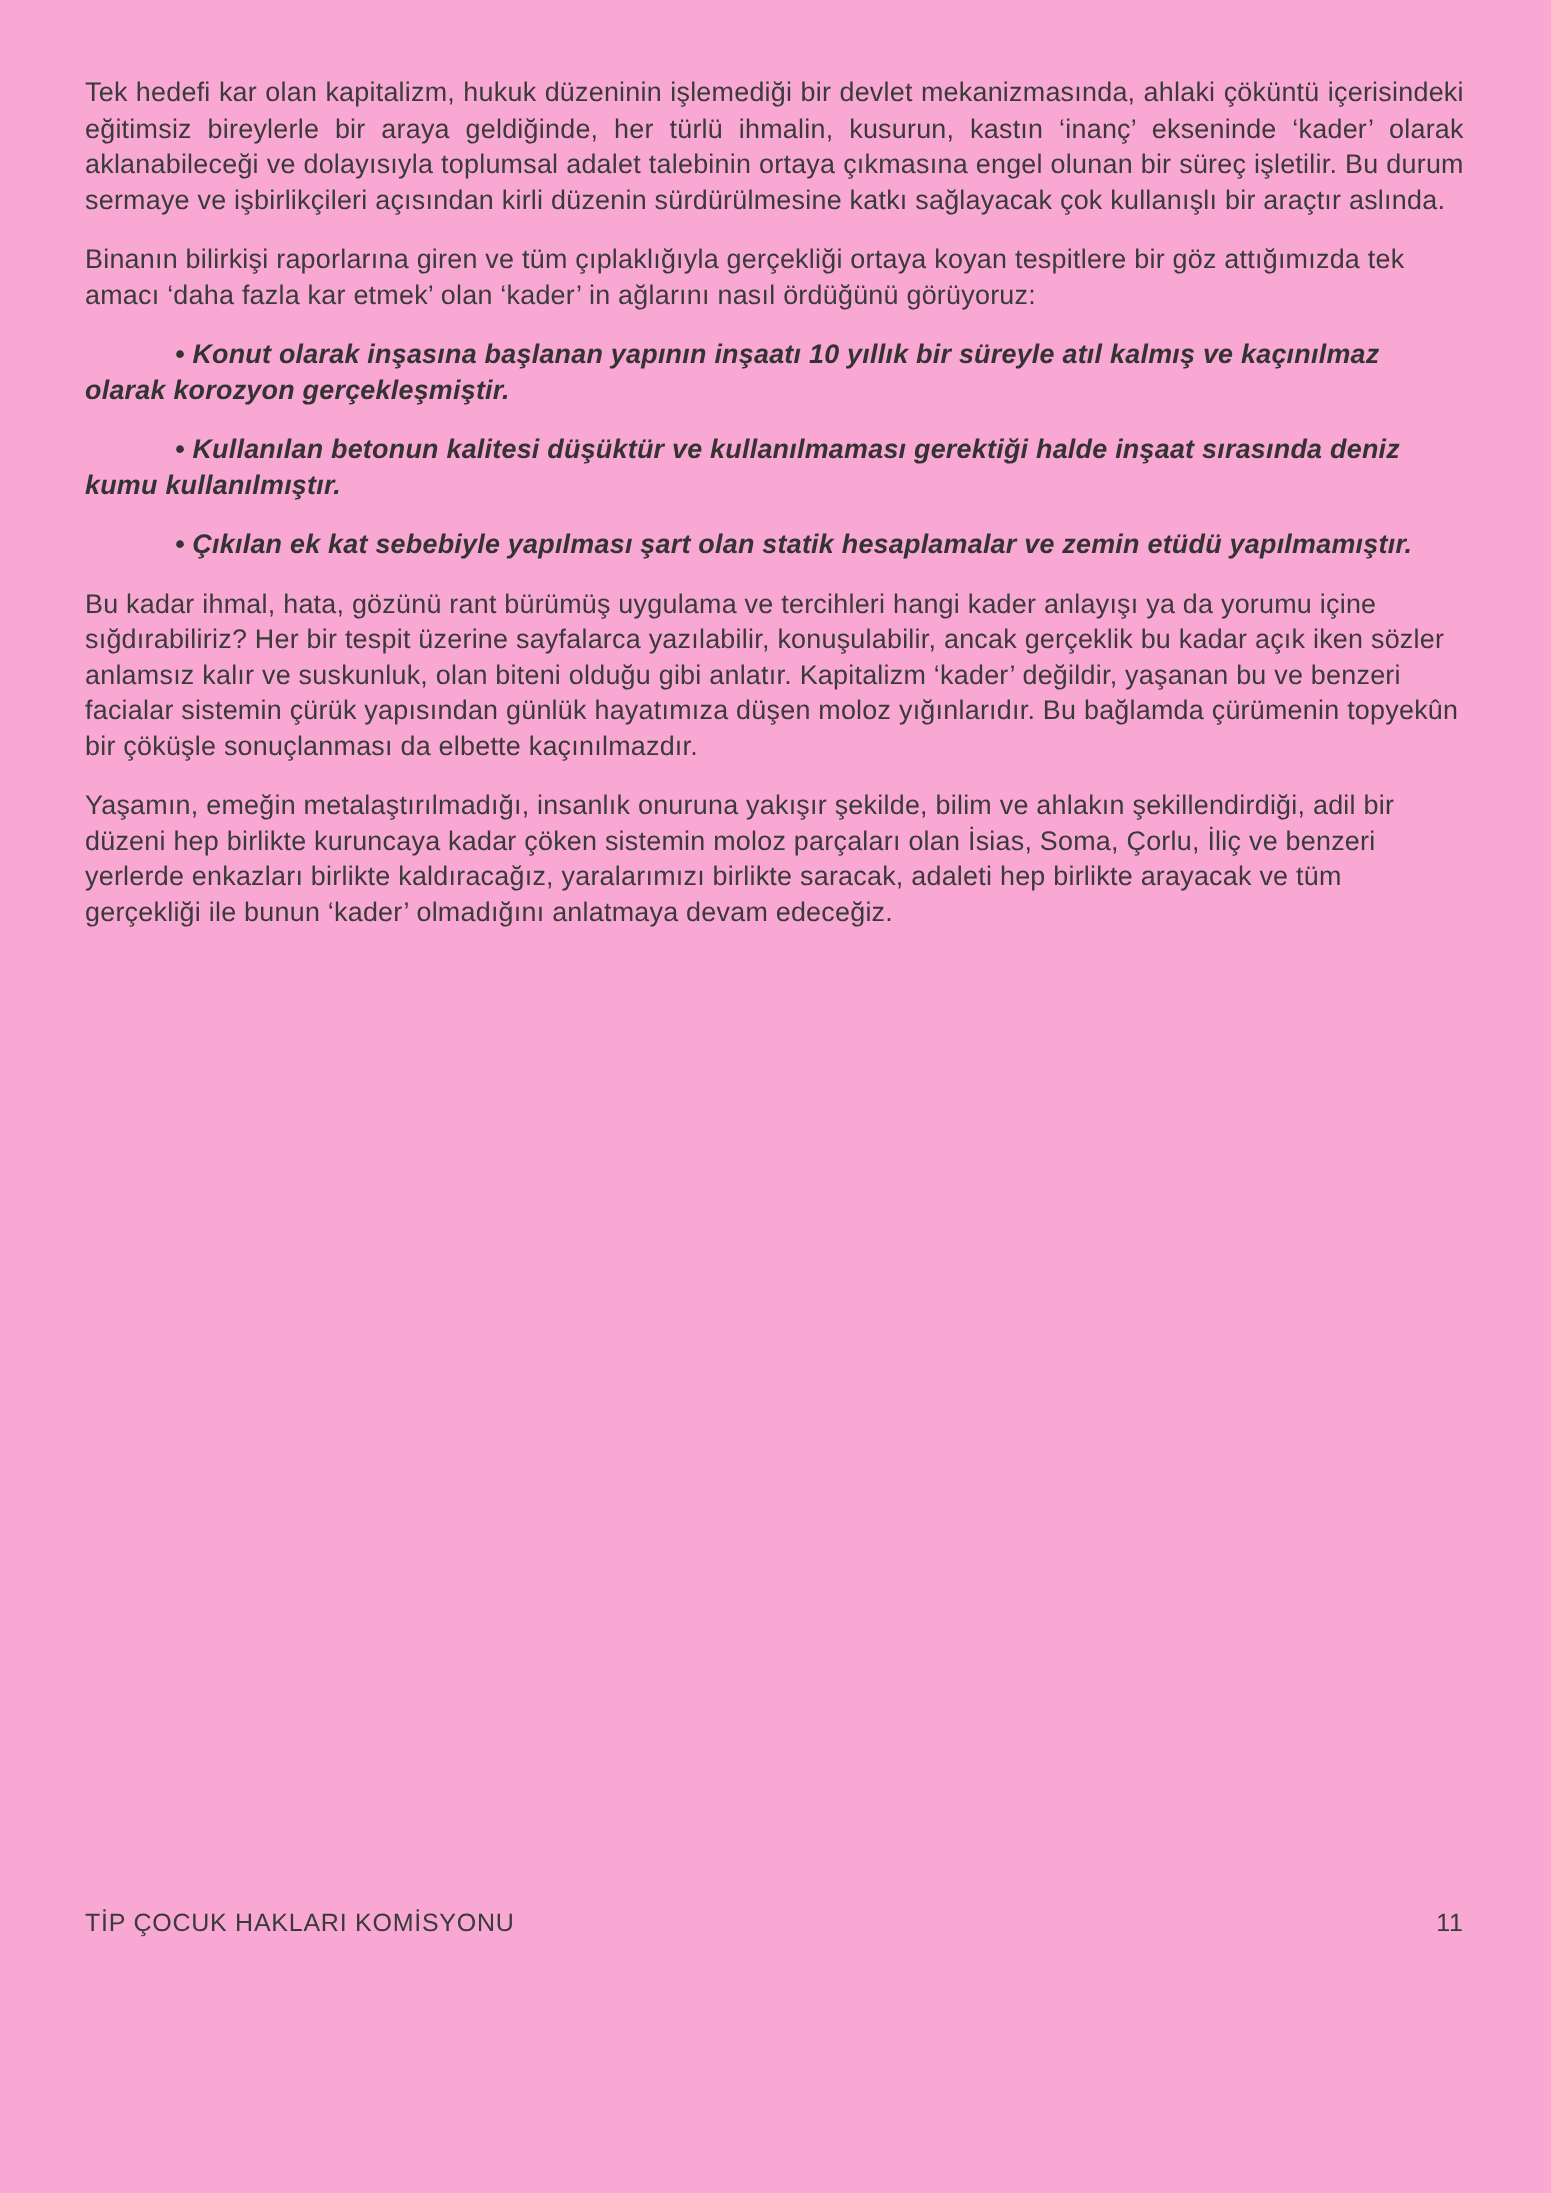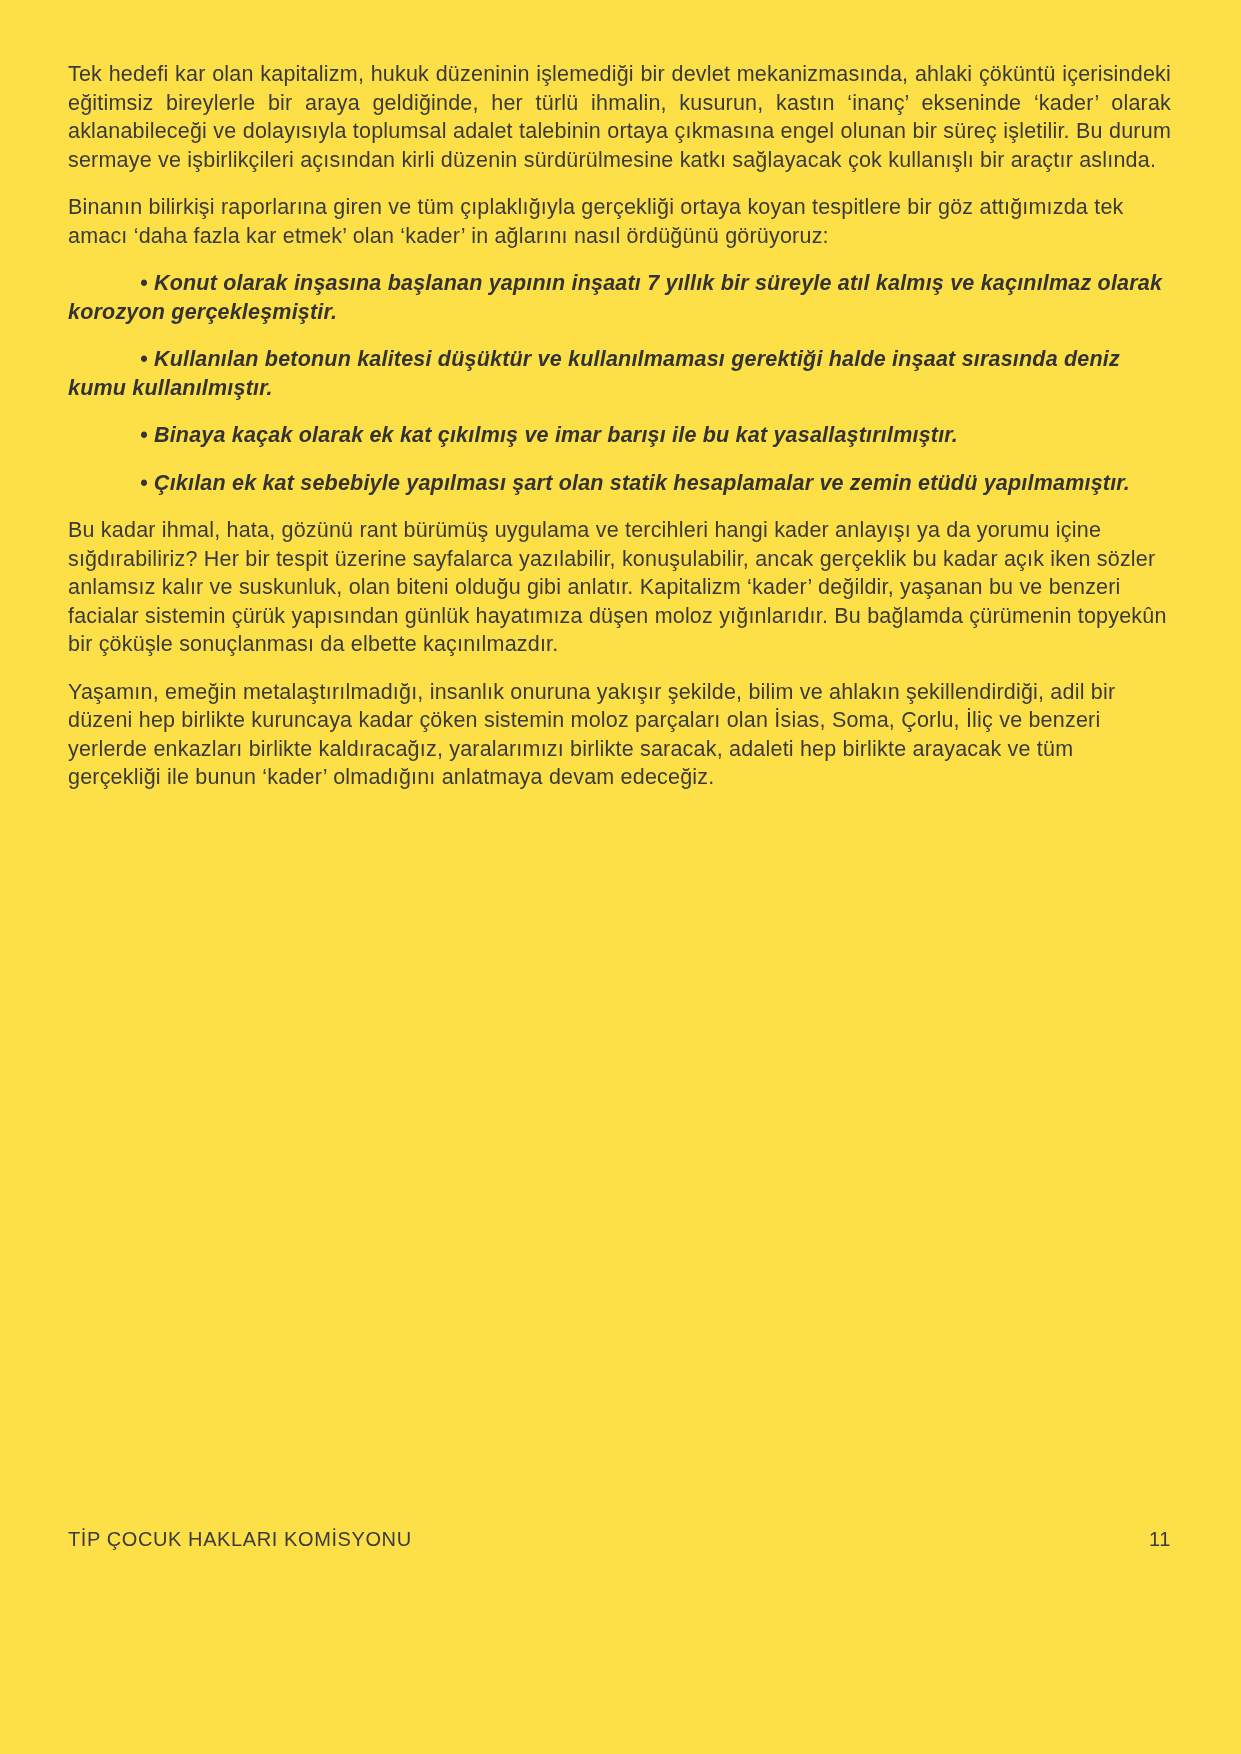--- a/index.html
+++ b/index.html
@@ -16,21 +16,21 @@
     overflow: hidden;
   }
   .page {
     position: absolute;
     top: 0;
     left: 0;
     width: 1241px;
     height: 1754px;
     box-sizing: border-box;
     padding: 60px 70px 0 68px;
-    background: #fde047;
+    background: #f9a8d4;
   }
   .body-text {
     font-size: 21.5px;
     line-height: 28.5px;
     letter-spacing: 0.2px;
     margin: 0 0 19px 0;
     color: #3a3a3a;
   }
   .justify {
     text-align: justify;
@@ -66,23 +66,22 @@
 </style>
 </head>
 <body>
 
 <div class="page">
 
   <p class="body-text justify">Tek hedefi kar olan kapitalizm, hukuk düzeninin işlemediği bir devlet mekanizmasında, ahlaki çöküntü içerisindeki eğitimsiz bireylerle bir araya geldiğinde, her türlü ihmalin, kusurun, kastın ‘inanç’ ekseninde ‘kader’ olarak aklanabileceği ve dolayısıyla toplumsal adalet talebinin ortaya çıkmasına engel olunan bir süreç işletilir. Bu durum sermaye ve işbirlikçileri açısından kirli düzenin sürdürülmesine katkı sağlayacak çok kullanışlı bir araçtır aslında.</p>
 
   <p class="body-text">Binanın bilirkişi raporlarına giren ve tüm çıplaklığıyla gerçekliği ortaya koyan tespitlere bir göz attığımızda tek amacı ‘daha fazla kar etmek’ olan ‘kader’ in ağlarını nasıl ördüğünü görüyoruz:</p>
 
-  <p class="bullet">• Konut olarak inşasına başlanan yapının inşaatı 7 yıllık bir süreyle atıl kalmış ve kaçınılmaz olarak korozyon gerçekleşmiştir.</p>
+  <p class="bullet">• Konut olarak inşasına başlanan yapının inşaatı 10 yıllık bir süreyle atıl kalmış ve kaçınılmaz olarak korozyon gerçekleşmiştir.</p>
   <p class="bullet">• Kullanılan betonun kalitesi düşüktür ve kullanılmaması gerektiği halde inşaat sırasında deniz kumu kullanılmıştır.</p>
-  <p class="bullet">• Binaya kaçak olarak ek kat çıkılmış ve imar barışı ile bu kat yasallaştırılmıştır.</p>
   <p class="bullet">• Çıkılan ek kat sebebiyle yapılması şart olan statik hesaplamalar ve zemin etüdü yapılmamıştır.</p>
 
   <p class="body-text">Bu kadar ihmal, hata, gözünü rant bürümüş uygulama ve tercihleri hangi kader anlayışı ya da yorumu içine sığdırabiliriz? Her bir tespit üzerine sayfalarca yazılabilir, konuşulabilir, ancak gerçeklik bu kadar açık iken sözler anlamsız kalır ve suskunluk, olan biteni olduğu gibi anlatır. Kapitalizm ‘kader’ değildir, yaşanan bu ve benzeri facialar sistemin çürük yapısından günlük hayatımıza düşen moloz yığınlarıdır. Bu bağlamda çürümenin topyekûn bir çöküşle sonuçlanması da elbette kaçınılmazdır.</p>
 
   <p class="body-text">Yaşamın, emeğin metalaştırılmadığı, insanlık onuruna yakışır şekilde, bilim ve ahlakın şekillendirdiği, adil bir düzeni hep birlikte kuruncaya kadar çöken sistemin moloz parçaları olan İsias, Soma, Çorlu, İliç ve benzeri yerlerde enkazları birlikte kaldıracağız, yaralarımızı birlikte saracak, adaleti hep birlikte arayacak ve tüm gerçekliği ile bunun ‘kader’ olmadığını anlatmaya devam edeceğiz.</p>
 
   <div class="footer">
     <span class="footer-title">TİP ÇOCUK HAKLARI KOMİSYONU</span>
     <span class="page-num">11</span>
   </div>

